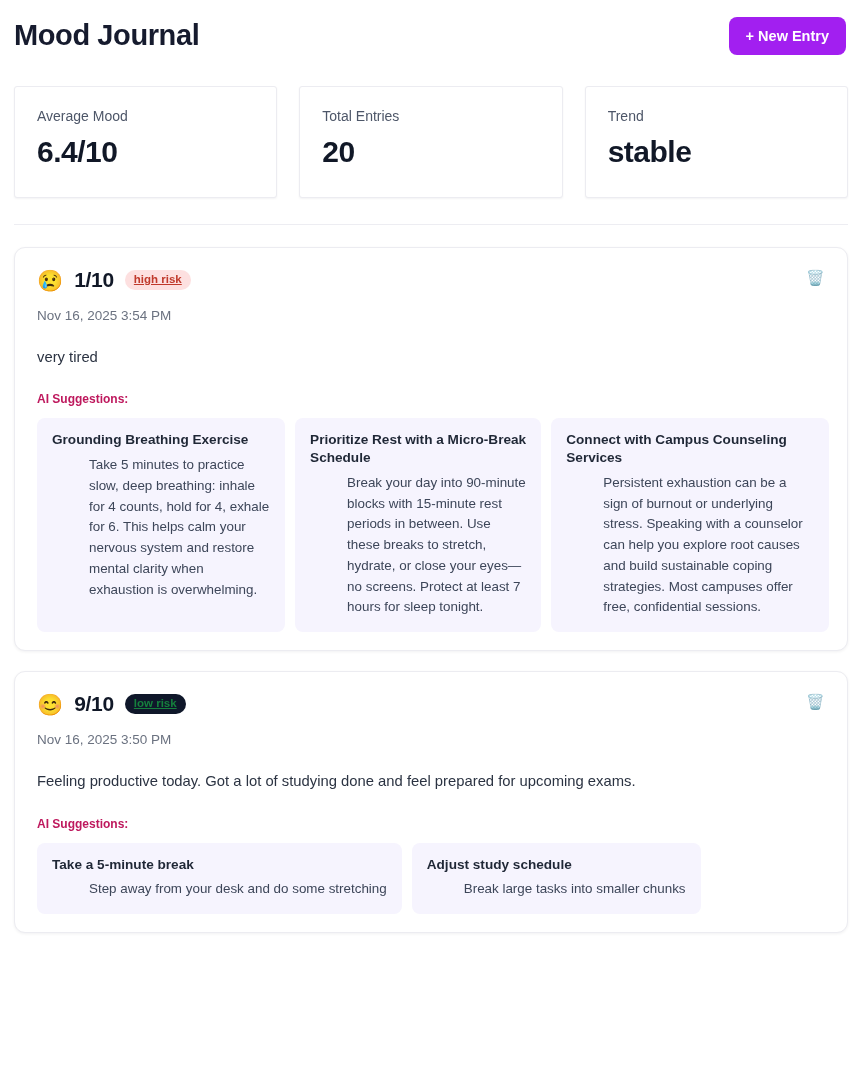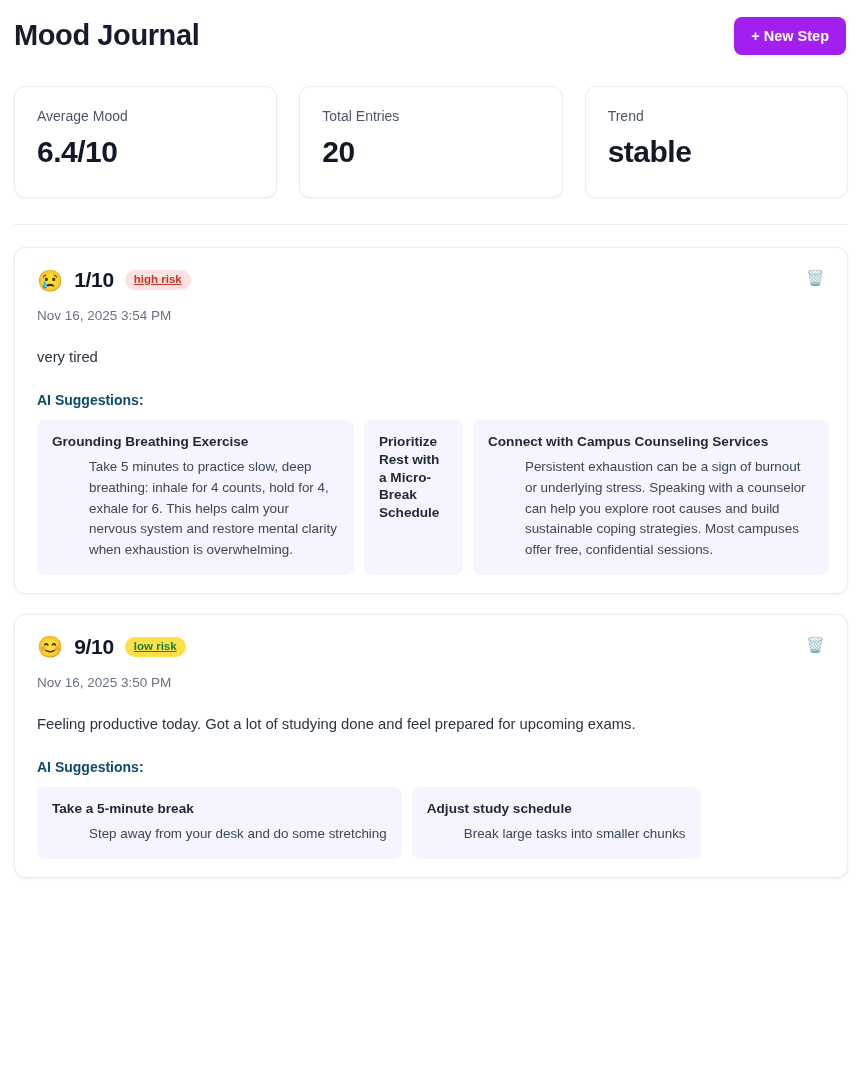--- a/index.html
+++ b/index.html
@@ -56,21 +56,21 @@
   .stats-row {
     display: flex;
     gap: 22px;
     padding: 0 14px;
     margin-top: 18px;
   }
   .stat-card {
     flex: 1 1 0;
     background: #ffffff;
     border: 1px solid #ececf1;
-    border-radius: 11px;
+    border-radius: 3px;
     padding: 21px 22px 24px 22px;
     box-shadow: 0 1px 2px rgba(16, 24, 40, 0.05);
     min-height: 112px;
   }
   .stat-label {
     font-size: 14px;
     color: #4d5668;
     margin-bottom: 10px;
     line-height: 1.2;
   }
@@ -131,21 +131,21 @@
     padding: 4px 9px;
     line-height: 1;
     white-space: nowrap;
     text-decoration: underline;
   }
   .risk-high {
     background: #fde0e0;
     color: #c0392b;
   }
   .risk-low {
-    background: #fde047;
+    background: #0f172a;
     color: #15803d;
   }
   .delete-button {
     background: none;
     border: none;
     font-size: 15px;
     cursor: pointer;
     line-height: 1;
     padding: 2px 4px;
     opacity: 0.85;
@@ -155,23 +155,23 @@
     color: #6b7280;
     margin-top: 16px;
   }
   .entry-text {
     font-size: 14.8px;
     color: #2b3342;
     margin-top: 24px;
     line-height: 1.45;
   }
   .suggestions-label {
-    font-size: 14px;
-    font-weight: bold;
-    color: #0c4a6e;
+    font-size: 12px;
+    font-weight: bold;
+    color: #be185d;
     margin-top: 24px;
   }
   .suggestion-list {
     margin-top: 12px;
     display: flex;
     flex-direction: row;
     gap: 10px;
   }
   .suggestion-item {
     background: #f6f4fe;
@@ -192,21 +192,21 @@
     margin-left: 37px;
   }
 </style>
 </head>
 <body>
 
 <div class="page">
 
   <div class="header">
     <h1 class="page-title">Mood Journal</h1>
-    <button class="new-entry-button">+ New Step</button>
+    <button class="new-entry-button">+ New Entry</button>
   </div>
 
   <div class="stats-row">
     <div class="stat-card">
       <div class="stat-label">Average Mood</div>
       <div class="stat-value">6.4/10</div>
     </div>
     <div class="stat-card">
       <div class="stat-label">Total Entries</div>
       <div class="stat-value">20</div>
@@ -233,20 +233,21 @@
       <div class="entry-date">Nov 16, 2025 3:54 PM</div>
       <div class="entry-text">very tired</div>
       <div class="suggestions-label">AI Suggestions:</div>
       <div class="suggestion-list">
         <div class="suggestion-item">
           <div class="suggestion-title">Grounding Breathing Exercise</div>
           <div class="suggestion-body">Take 5 minutes to practice slow, deep breathing: inhale for 4 counts, hold for 4, exhale for 6. This helps calm your nervous system and restore mental clarity when exhaustion is overwhelming.</div>
         </div>
         <div class="suggestion-item">
           <div class="suggestion-title">Prioritize Rest with a Micro-Break Schedule</div>
+          <div class="suggestion-body">Break your day into 90-minute blocks with 15-minute rest periods in between. Use these breaks to stretch, hydrate, or close your eyes—no screens. Protect at least 7 hours for sleep tonight.</div>
         </div>
         <div class="suggestion-item">
           <div class="suggestion-title">Connect with Campus Counseling Services</div>
           <div class="suggestion-body">Persistent exhaustion can be a sign of burnout or underlying stress. Speaking with a counselor can help you explore root causes and build sustainable coping strategies. Most campuses offer free, confidential sessions.</div>
         </div>
       </div>
     </div>
 
     <div class="entry-card">
       <div class="entry-head">

